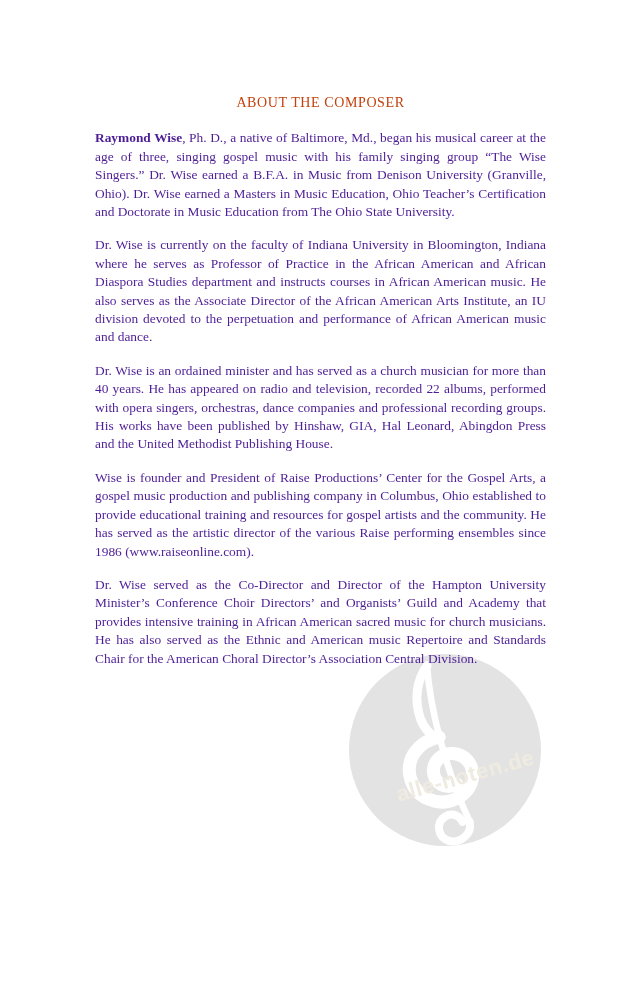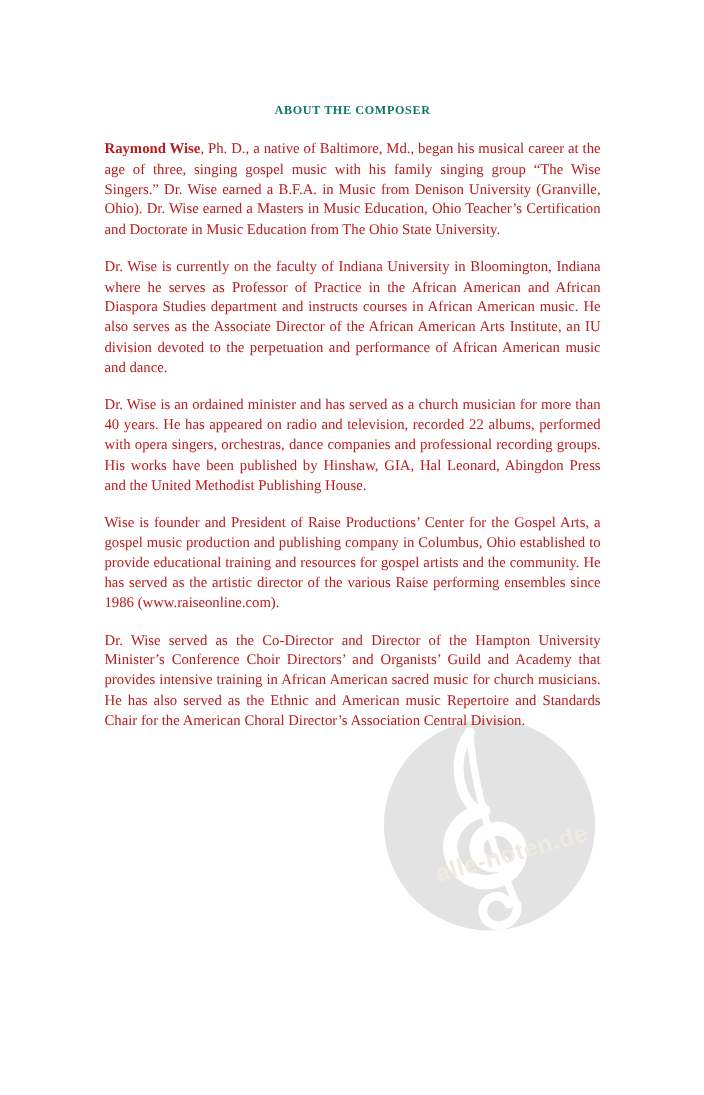--- a/index.html
+++ b/index.html
@@ -42,33 +42,33 @@
 
   
   .content {
     position: absolute;
     left: 95px;
     top: 95px;
     width: 451px;
     z-index: 1;
   }
   .title {
-    font-size: 11px;
-    font-weight: bold;
+    font-size: 14px;
+    font-weight: normal;
     line-height: 1.1;
     letter-spacing: 0.6px;
     text-align: center;
-    color: #0f766e;
+    color: #c2410c;
     margin: 0 0 19px 0;
   }
   .para {
     font-size: 13.4px;
     line-height: 18.4px;
     text-align: justify;
-    color: #b91c1c;
+    color: #4c1d95;
     margin: 0 0 15px 0;
   }
   .para b { font-weight: bold; }
 </style>
 </head>
 <body>
 
 <div class="page">
 
   <div class="watermark">

